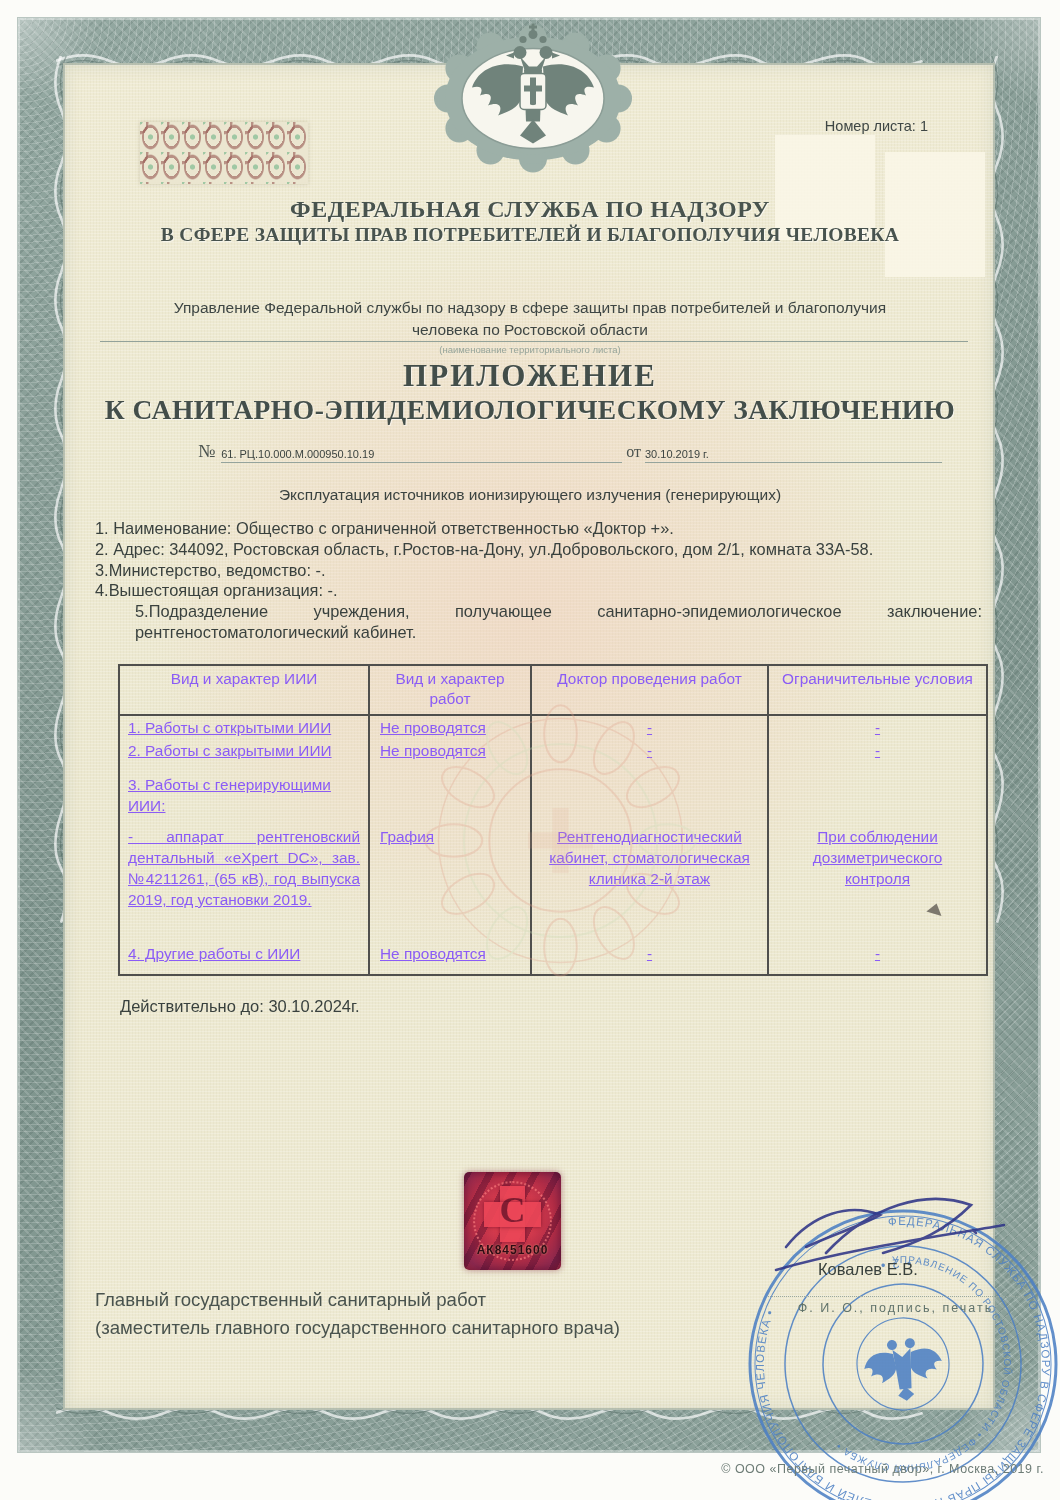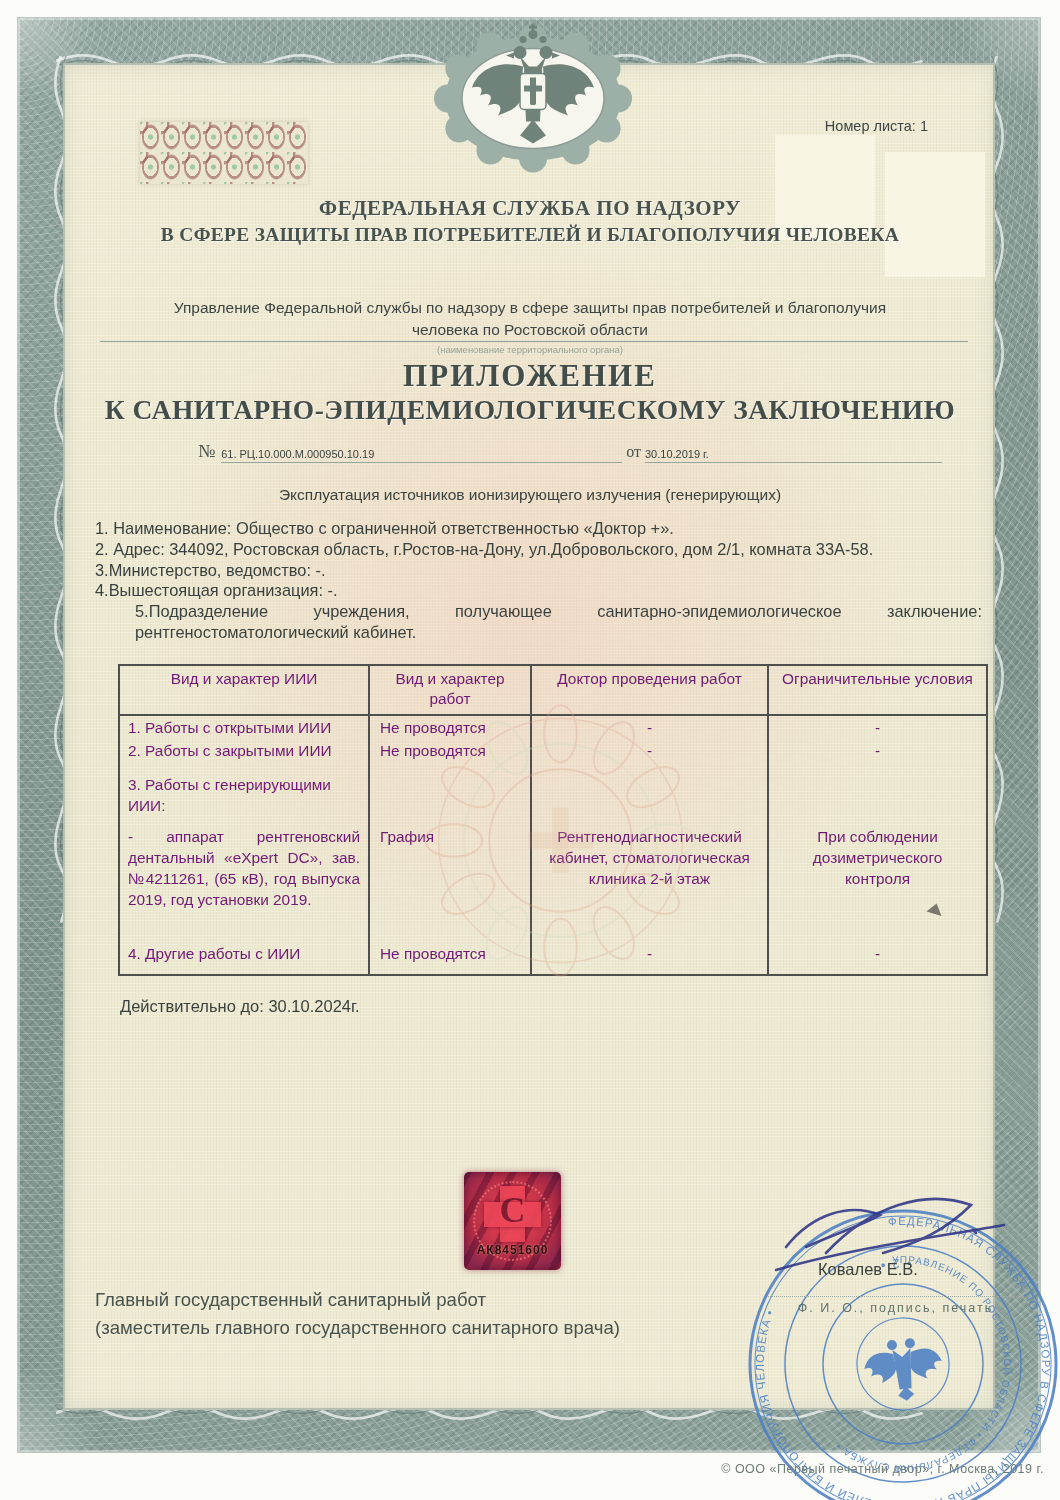--- a/index.html
+++ b/index.html
@@ -53,49 +53,49 @@
   .rosette-wm{position:absolute;left:408px;top:688px;width:305px;height:305px;opacity:.3;pointer-events:none;}
   .artifact{position:absolute;left:929px;top:906px;width:0;height:0;opacity:.75;
     border-left:9px solid transparent;border-right:4px solid transparent;border-top:13px solid #57524b;
     transform:rotate(-38deg);}
 
   
   .sheet-no{position:absolute;top:118px;right:132px;font-size:14.5px;color:#3f4745;}
   .hdr{position:absolute;left:0;right:0;text-align:center;
     font-family:"Liberation Serif","DejaVu Serif",serif;font-weight:bold;color:#48534e;
     text-shadow:1px 1px 0 rgba(255,255,255,.55);}
-  .hdr1{top:196px;font-size:21px;letter-spacing:.5px;}
+  .hdr1{top:196px;font-size:24px;letter-spacing:.5px;}
   .hdr2{top:224px;font-size:19.5px;letter-spacing:.3px;}
   .authority{position:absolute;left:90px;right:90px;top:297px;text-align:center;
     font-size:15.5px;line-height:21.5px;color:#3e4644;}
   .authority-rule{position:absolute;left:100px;right:92px;top:341px;height:0;border-bottom:1.5px solid #93a29a;}
   .authority-cap{position:absolute;left:0;right:0;top:344px;text-align:center;font-size:9.5px;color:#96a49a;}
   .title1{top:358px;font-size:31px;letter-spacing:2px;color:#434e4a;}
   .title2{top:394px;font-size:27.5px;letter-spacing:.5px;color:#434e4a;}
   .numrow{position:absolute;left:120px;right:118px;top:441px;display:flex;align-items:flex-end;}
   .numrow .lbl{font-family:"Liberation Serif","DejaVu Serif",serif;font-size:18px;color:#4a524e;padding:0 6px 1px 78px;}
   .numrow .lbl.ot{font-size:16px;padding:0 4px 2px 4px;}
   .numrow .fill{flex:1.35;font-size:11px;color:#3c4441;border-bottom:1.5px solid #95a49c;padding-bottom:2px;}
   .numrow .fill.date{flex:1;}
   .subject{position:absolute;left:0;right:0;top:486px;text-align:center;font-size:15.5px;color:#3b4340;}
 
   .details{position:absolute;left:95px;right:78px;top:518px;font-size:16.4px;line-height:20.8px;color:#39413e;}
   .details .li{margin:0;}
   .details .just{text-align:justify;margin-left:40px;}
 
   
   table.req{position:absolute;left:118px;top:664px;border-collapse:collapse;table-layout:fixed;
-    font-size:15.4px;color:#701a75;background:transparent;}
+    font-size:15.4px;color:#8b5cf6;background:transparent;}
   table.req,table.req th,table.req td{border:0;}
   table.req{border:2px solid #4f4f4d;}
   table.req th{border-bottom:2px solid #4f4f4d;font-weight:normal;text-align:center;
     padding:3px 4px 5px;line-height:20px;vertical-align:top;}
   table.req th,table.req td{border-left:2px solid #4f4f4d;}
   table.req th:first-child,table.req td:first-child{border-left:0;}
-  table.req td{vertical-align:top;line-height:21px;padding:1px 6px;}
+  table.req td{vertical-align:top;line-height:21px;padding:1px 6px;text-decoration:underline;}
   td.c1{text-align:left;padding-left:8px !important;padding-right:8px !important;}
   td.c2{text-align:left;padding-left:10px !important;}
   td.c3,td.c4{text-align:center;padding-left:14px !important;padding-right:14px !important;}
   tr.gap-sm td{padding-top:9px !important;}
   tr.gap-md td{padding-top:12px !important;}
   tr.gap-lg td{padding-top:32px !important;padding-bottom:10px !important;}
   td .just{text-align:justify;}
 
   .valid{position:absolute;left:120px;top:997px;font-size:16.5px;color:#39413e;}
 
@@ -198,21 +198,21 @@
 
   <div class="sheet-no">Номер листа: 1</div>
   <div class="hdr hdr1">ФЕДЕРАЛЬНАЯ СЛУЖБА ПО НАДЗОРУ</div>
   <div class="hdr hdr2">В СФЕРЕ ЗАЩИТЫ ПРАВ ПОТРЕБИТЕЛЕЙ И БЛАГОПОЛУЧИЯ  ЧЕЛОВЕКА</div>
 
   <div class="authority">
     <div>Управление Федеральной службы по надзору в сфере защиты прав потребителей и благополучия</div>
     <div>человека  по Ростовской области</div>
   </div>
   <div class="authority-rule"></div>
-  <div class="authority-cap">(наименование территориального органа)</div>
+  <div class="authority-cap">(наименование территориального листа)</div>
 
   <div class="hdr title1">ПРИЛОЖЕНИЕ</div>
   <div class="hdr title2">К САНИТАРНО-ЭПИДЕМИОЛОГИЧЕСКОМУ ЗАКЛЮЧЕНИЮ</div>
 
   <div class="numrow">
     <span class="lbl">№</span>
     <span class="fill">61. РЦ.10.000.М.000950.10.19</span>
     <span class="lbl ot">от</span>
     <span class="fill date">30.10.2019 г.</span>
   </div>

